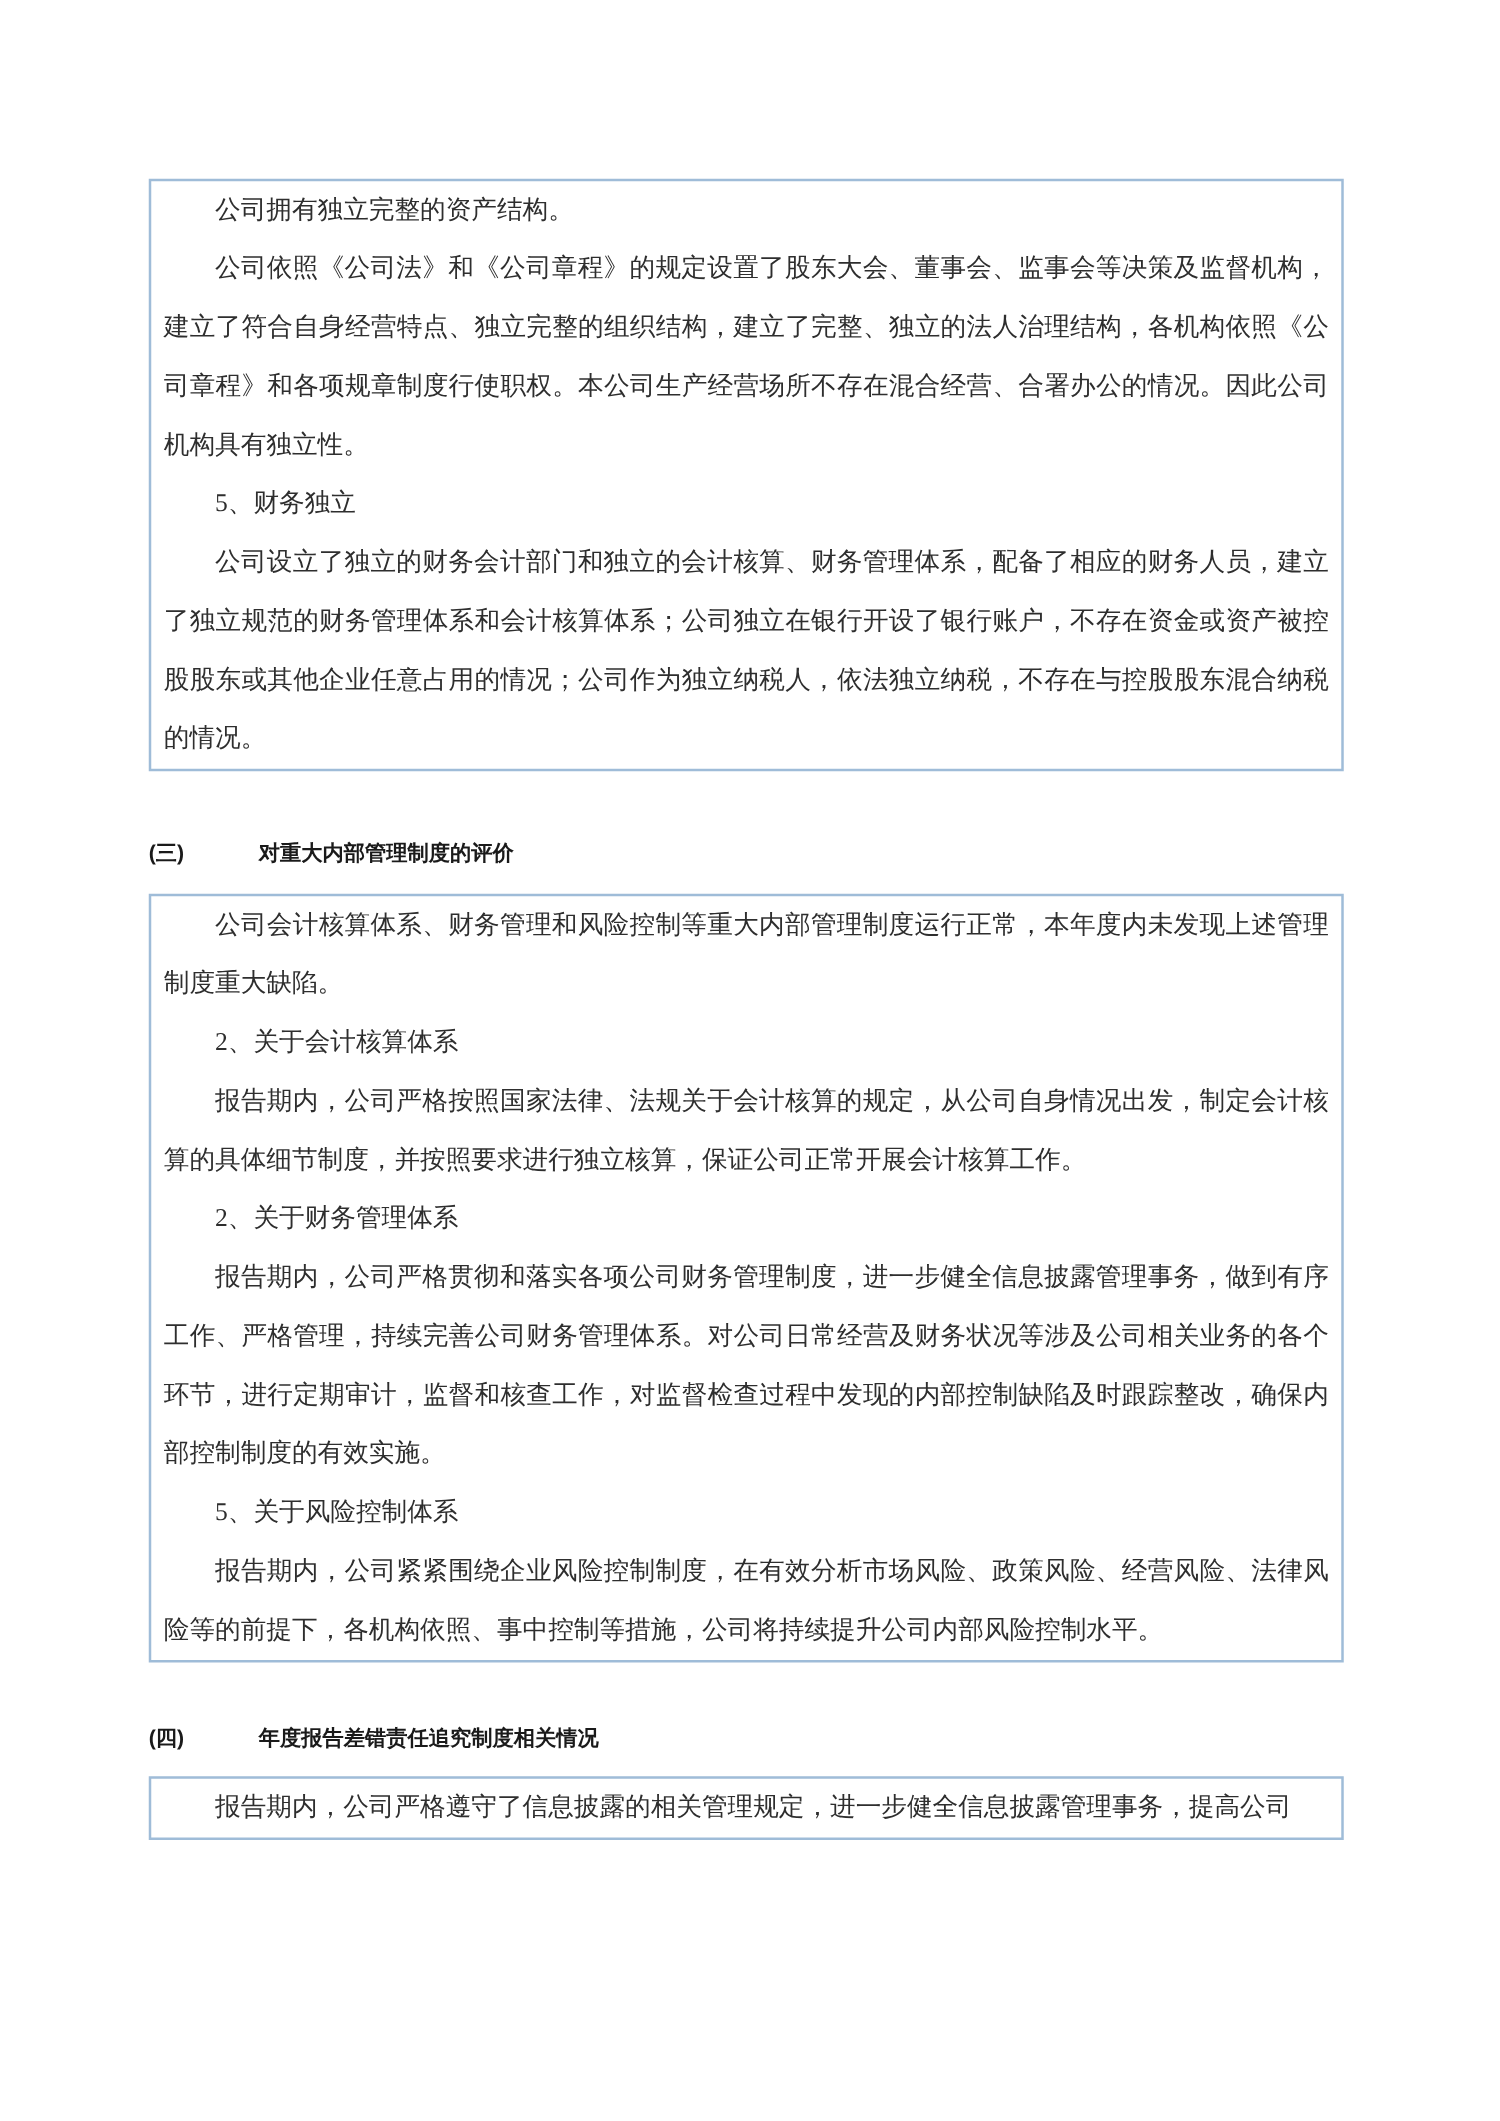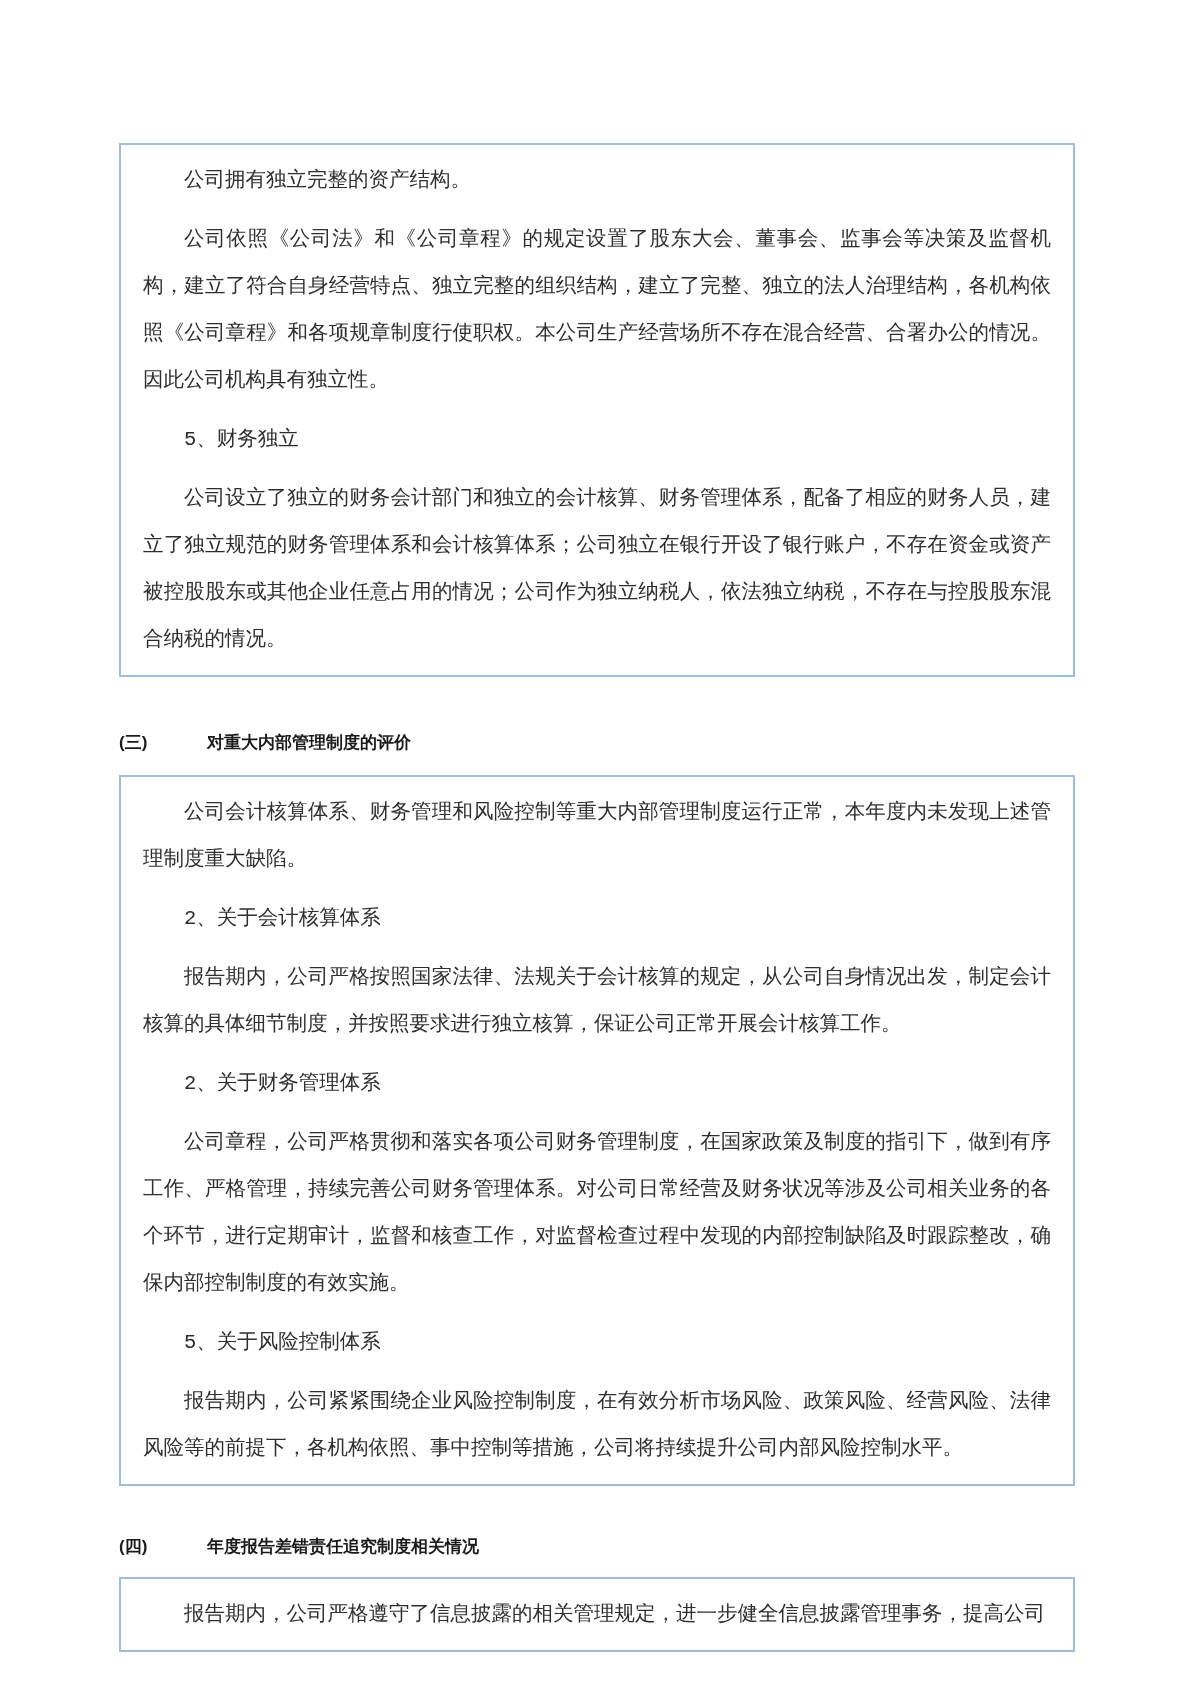--- a/index.html
+++ b/index.html
@@ -24,27 +24,27 @@
     width: 956px;
   }
   .textbox {
     box-sizing: border-box;
     width: 956px;
     border: 2px solid #9fbcd8;
     padding: 0 10px;
     background: #ffffff;
   }
   .textbox p {
-    margin: 12px;
+    margin: 0;
     font-size: 20.5px;
     line-height: 47px;
     color: #2e2e2e;
     text-align: justify;
     text-indent: 2em;
-    font-family: Liberation Mono, monospace;
+    font-family: Liberation Serif, serif;
   }
   .textbox p.single-line {
     white-space: nowrap;
     overflow: hidden;
   }
   #box-independence {
     margin-top: 143px;
   }
   .doc-heading {
     margin: 0;
@@ -86,21 +86,21 @@
 
     <h2 class="doc-heading" id="heading-section-3">
       <span class="heading-number">(三)</span><span class="heading-title">对重大内部管理制度的评价</span>
     </h2>
 
     <section class="textbox" id="box-internal-management">
       <p>公司会计核算体系、财务管理和风险控制等重大内部管理制度运行正常，本年度内未发现上述管理制度重大缺陷。</p>
       <p>2、关于会计核算体系</p>
       <p>报告期内，公司严格按照国家法律、法规关于会计核算的规定，从公司自身情况出发，制定会计核算的具体细节制度，并按照要求进行独立核算，保证公司正常开展会计核算工作。</p>
       <p>2、关于财务管理体系</p>
-      <p>公司章程，公司严格贯彻和落实各项公司财务管理制度，在国家政策及制度的指引下，做到有序工作、严格管理，持续完善公司财务管理体系。对公司日常经营及财务状况等涉及公司相关业务的各个环节，进行定期审计，监督和核查工作，对监督检查过程中发现的内部控制缺陷及时跟踪整改，确保内部控制制度的有效实施。</p>
+      <p>报告期内，公司严格贯彻和落实各项公司财务管理制度，进一步健全信息披露管理事务，做到有序工作、严格管理，持续完善公司财务管理体系。对公司日常经营及财务状况等涉及公司相关业务的各个环节，进行定期审计，监督和核查工作，对监督检查过程中发现的内部控制缺陷及时跟踪整改，确保内部控制制度的有效实施。</p>
       <p>5、关于风险控制体系</p>
       <p>报告期内，公司紧紧围绕企业风险控制制度，在有效分析市场风险、政策风险、经营风险、法律风险等的前提下，各机构依照、事中控制等措施，公司将持续提升公司内部风险控制水平。</p>
     </section>
 
     <h2 class="doc-heading" id="heading-section-4">
       <span class="heading-number">(四)</span><span class="heading-title">年度报告差错责任追究制度相关情况</span>
     </h2>
 
     <section class="textbox" id="box-error-accountability">
       <p class="single-line">报告期内，公司严格遵守了信息披露的相关管理规定，进一步健全信息披露管理事务，提高公司</p>

